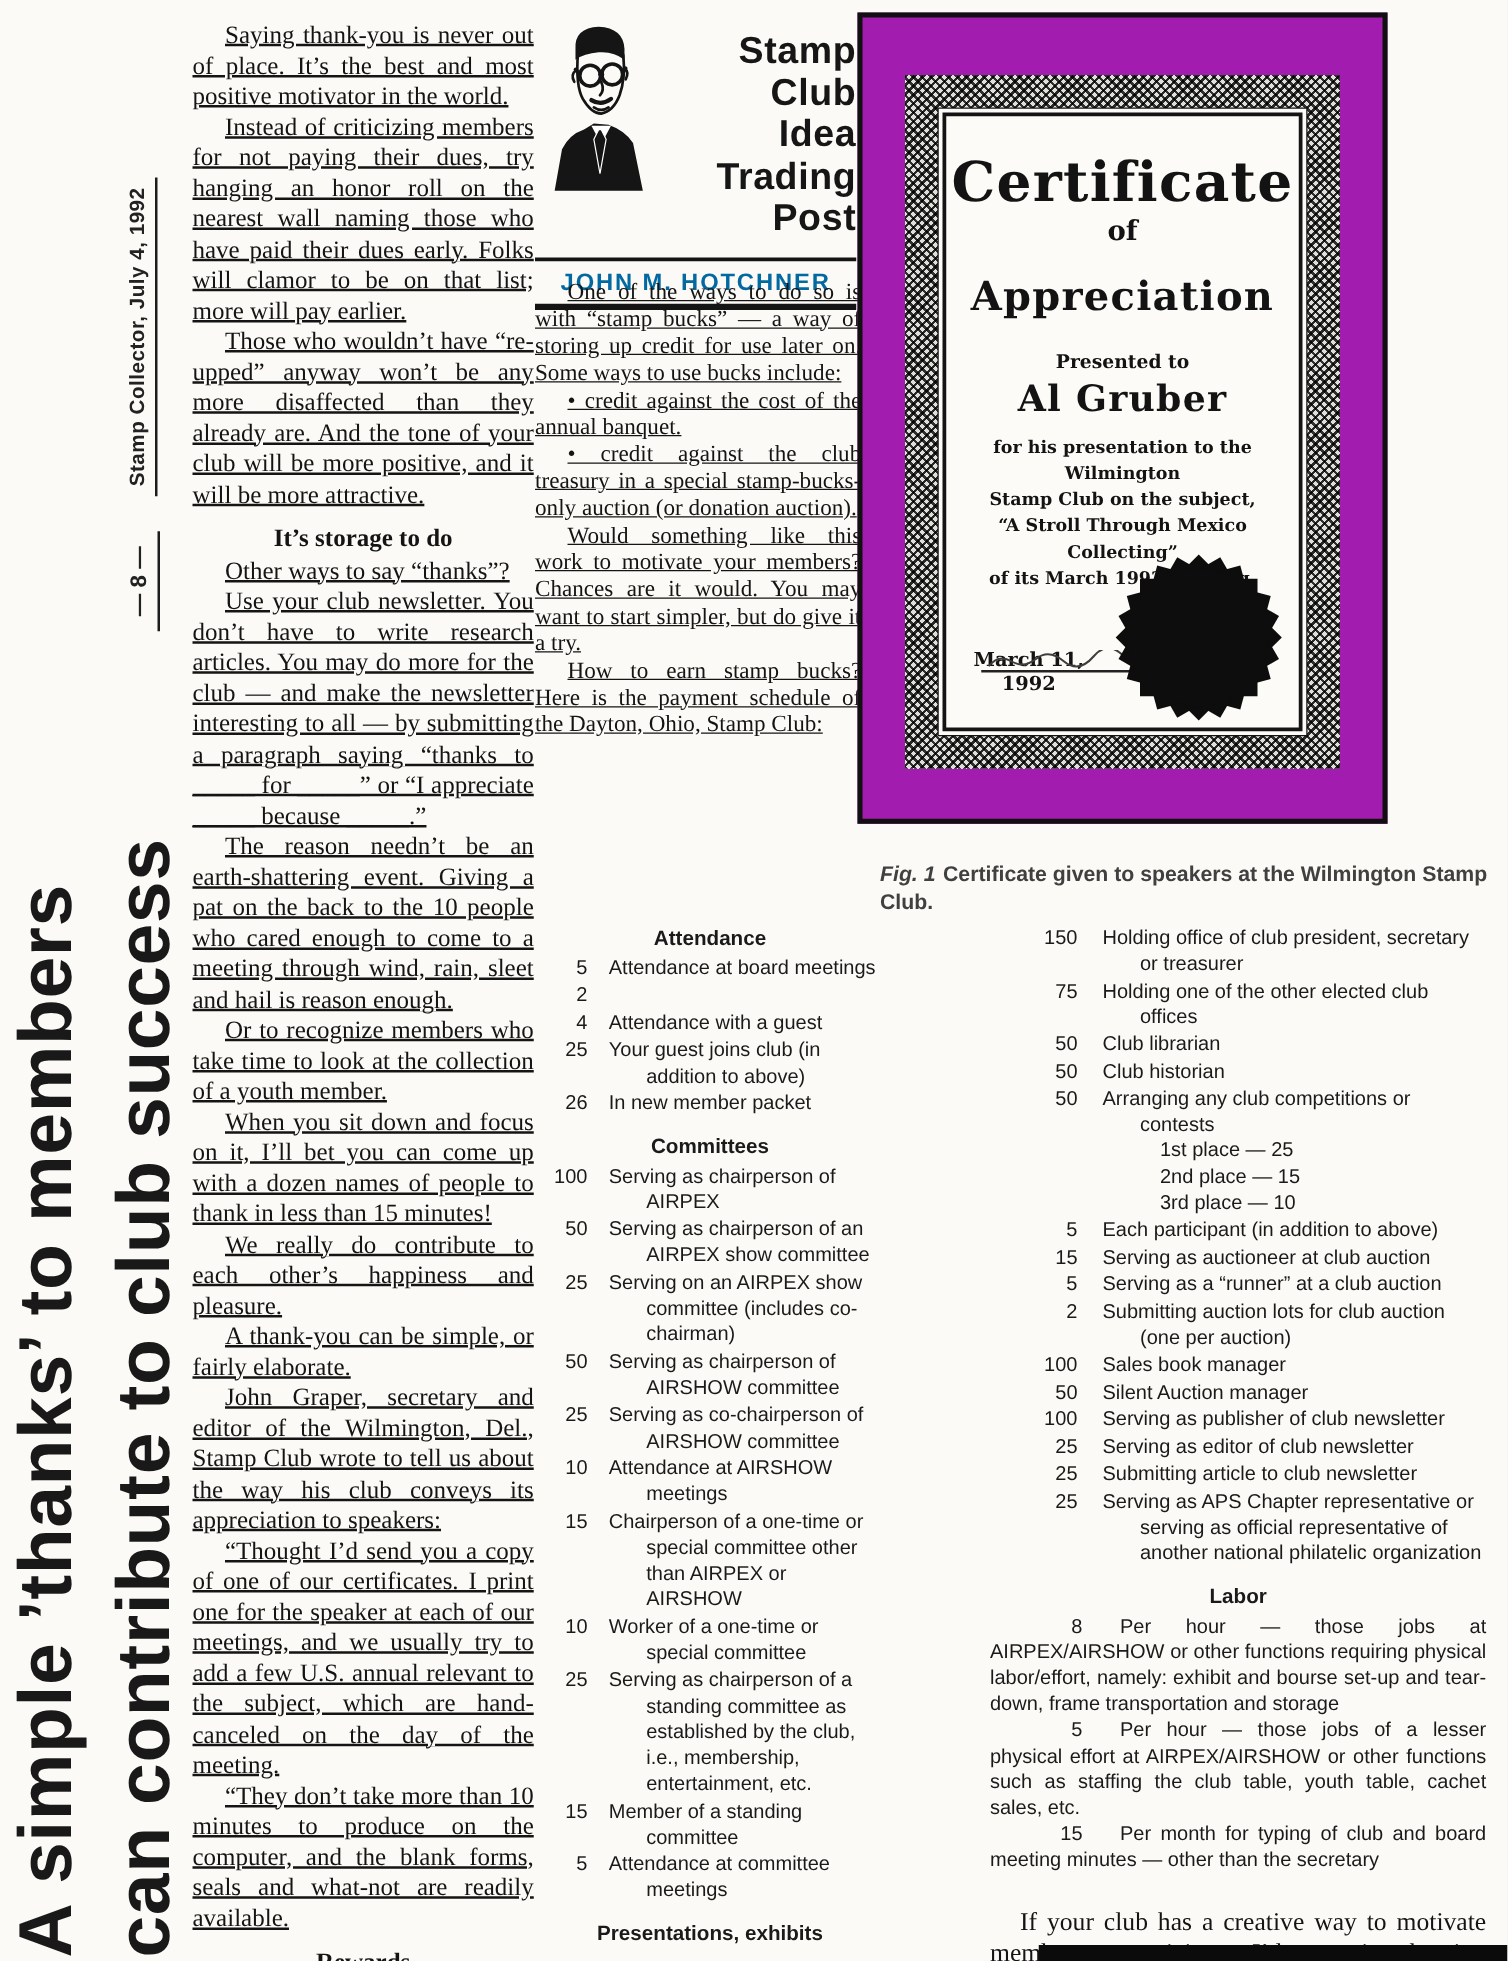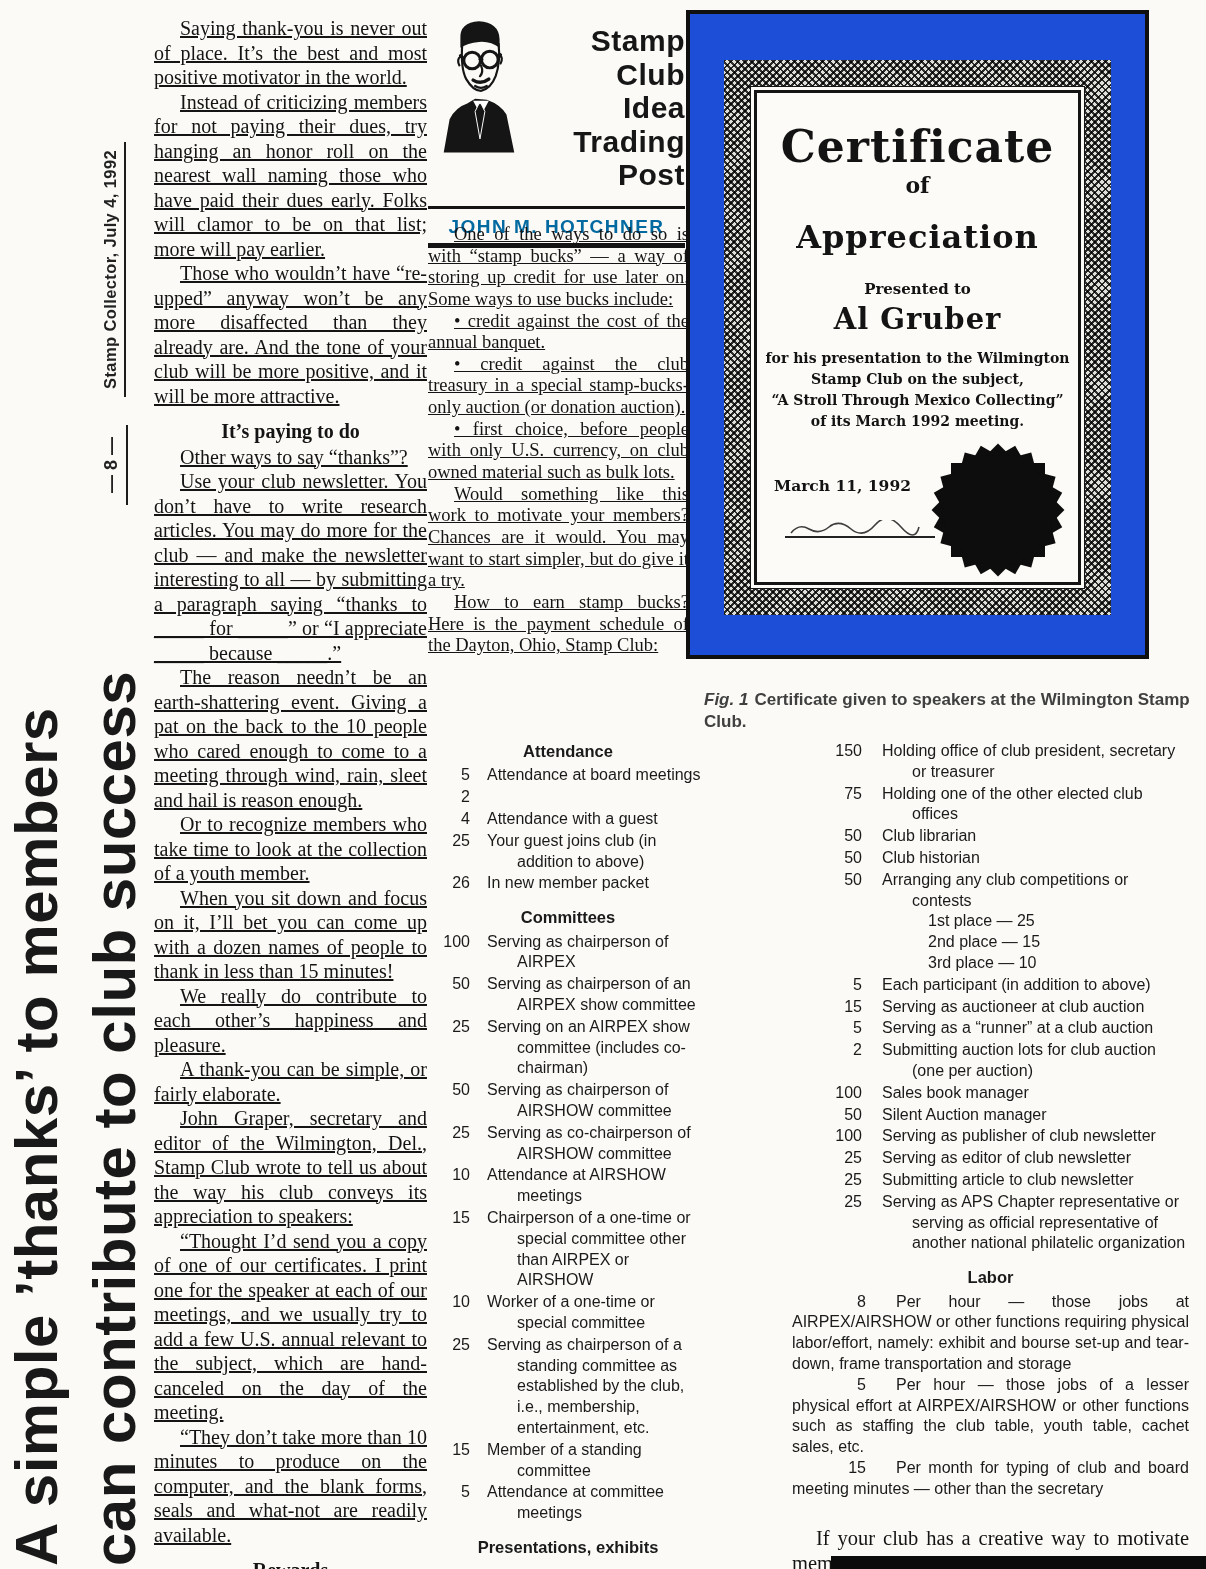--- a/index.html
+++ b/index.html
@@ -51,22 +51,22 @@
   .pts { flex:0 0 37px; text-align:right; white-space:nowrap; }
   .txt { flex:1; margin-left:17px; padding-left:30px; text-indent:-30px; white-space:pre-line; }
   .schedR .pts { flex:0 0 70px; }
   .schedR .txt { margin-left:20px; }
   .labor-p { margin:0; text-indent:52px; text-align:justify; }
   .lpts { display:inline-block; min-width:22px; text-align:right; margin-right:30px; text-indent:0; }
   .closing { margin:26px 0 0; font-family:"Liberation Serif", serif; font-size:20.5px;
              line-height:1.22; text-align:justify; text-indent:24px; color:#141414; }
 
   
-  .figure { position:absolute; left:686px; top:10px; width:463px; height:649px; margin:0;
-            border:4px solid #101010; background:#1d4ed8; }
+  .figure { position:absolute; left:686px; top:10px; width:424px; height:649px; margin:0;
+            border:4px solid #101010; background:#a21caf; }
   .lace { position:absolute; left:34px; right:34px; top:46px; bottom:40px;
           background:
             repeating-linear-gradient(45deg,  rgba(18,18,18,.85) 0 2px, rgba(245,245,242,.95) 2px 5px),
             repeating-linear-gradient(135deg, #2a2a2a 0 2px, #e8e8e4 2px 5px);
           background-blend-mode:multiply; }
   .cert-paper { position:absolute; inset:30px; background:#fcfbf7; border:3px solid #141414;
                 box-shadow:0 0 0 3px #fcfbf7, 0 0 0 4px #141414;
                 text-align:center; font-family:"DejaVu Serif", serif; color:#131313; }
   .cert-t1 { margin-top:28px; font-size:44px; font-weight:700; letter-spacing:1px; }
   .cert-of { font-size:22px; font-weight:700; }
@@ -97,21 +97,21 @@
   <div class="headline hl1">A simple ’thanks’ to members</div>
   <div class="headline hl2">can contribute to club success</div>
 
   <div class="col1">
     <div>
 
     <p class="para">Saying thank-you is never out of place. It’s the best and most positive motivator in the world.</p>
         <p class="para">Instead of criticizing members for not paying their dues, try hanging an honor roll on the nearest wall naming those who have paid their dues early. Folks will clamor to be on that list; more will pay earlier.</p>
         <p class="para">Those who wouldn’t have “re-upped” anyway won’t be any more disaffected than they already are. And the tone of your club will be more positive, and it will be more attractive.</p>
       </div>
-    <h2 class="subhead">It’s paying to do</h2>
+    <h2 class="subhead">It’s storage to do</h2>
     <div>
 
     <p class="para">Other ways to say “thanks”?</p>
         <p class="para">Use your club newsletter. You don’t have to write research articles. You may do more for the club — and make the newsletter interesting to all — by submitting a paragraph saying “thanks to _____ for _____” or “I appreciate _____ because _____.”</p>
         <p class="para">The reason needn’t be an earth-shattering event. Giving a pat on the back to the 10 people who cared enough to come to a meeting through wind, rain, sleet and hail is reason enough.</p>
         <p class="para">Or to recognize members who take time to look at the collection of a youth member.</p>
         <p class="para">When you sit down and focus on it, I’ll bet you can come up with a dozen names of people to thank in less than 15 minutes!</p>
         <p class="para">We really do contribute to each other’s happiness and pleasure.</p>
         <p class="para">A thank-you can be simple, or fairly elaborate.</p>
         <p class="para">John Graper, secretary and editor of the Wilmington, Del., Stamp Club wrote to tell us about the way his club conveys its appreciation to speakers:</p>
@@ -154,21 +154,20 @@
     <div class="rule1"></div>
     <div class="byline">JOHN M. HOTCHNER</div>
     <div class="rule2"></div>
   </div>
 
   <div class="c2body">
 
   <p class="para">One of the ways to do so is with “stamp bucks” — a way of storing up credit for use later on. Some ways to use bucks include:</p>
       <p class="para">• credit against the cost of the annual banquet.</p>
       <p class="para">• credit against the club treasury in a special stamp-bucks-only auction (or donation auction).</p>
-      <p class="para">• first choice, before people with only U.S. currency, on club owned material such as bulk lots.</p>
       <p class="para">Would something like this work to motivate your members? Chances are it would. You may want to start simpler, but do give it a try.</p>
       <p class="para">How to earn stamp bucks? Here is the payment schedule of the Dayton, Ohio, Stamp Club:</p>
     </div>
 
   <figure class="figure">
     <div class="lace">
       <div class="cert-paper">
         <div class="cert-t1">Certificate</div>
         <div class="cert-of">of</div>
         <div class="cert-t2">Appreciation</div>

